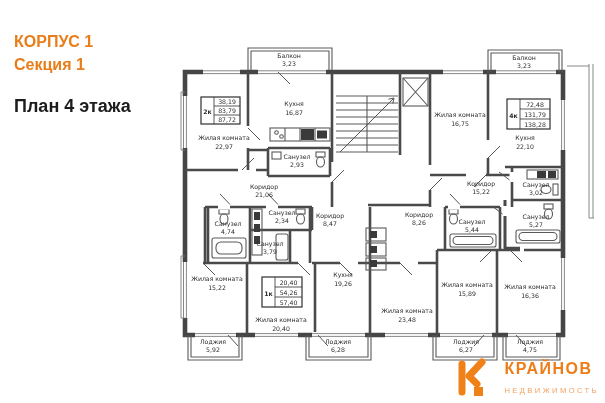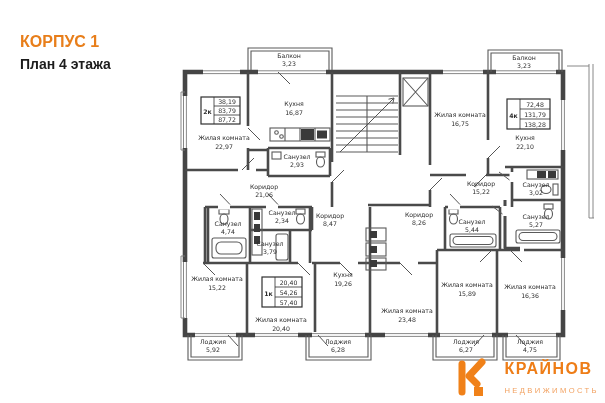--- a/index.html
+++ b/index.html
@@ -1,20 +1,20 @@
 <!DOCTYPE html>
 <html><head>
 <meta charset="utf-8">
 <style>
   html,body{margin:0;padding:0;background:#fff;}
   #stage{position:relative;width:605px;height:403px;background:#fff;overflow:hidden;
          font-family:"Liberation Sans","DejaVu Sans",sans-serif;}
-  .hdr{position:absolute;left:20px;top:30px;}
+  .hdr{position:absolute;left:14px;top:30px;}
   .hdr .b{color:#E87E1A;font-size:16px;font-weight:bold;line-height:1.45;}
-  .hdr .f{color:#1c1c1c;font-size:14px;font-weight:bold;margin-top:3px;}
+  .hdr .f{color:#1c1c1c;font-size:18px;font-weight:bold;margin-top:20px;}
   svg.plan{position:absolute;left:0;top:0;}
   svg.plan text{font-family:"DejaVu Sans","Liberation Sans",sans-serif;font-size:6.2px;fill:#2d2d2d;}
   .wx{fill:none;stroke:#454545;stroke-width:4.6;}
   .wi{fill:none;stroke:#4a4a4a;stroke-width:2.6;}
   .wt{fill:none;stroke:#5a5a5a;stroke-width:1.1;}
   .ww{fill:none;stroke:#7a7a7a;stroke-width:0.9;}
   .wd{fill:none;stroke:#555;stroke-width:1;}
   .gap{fill:#fff;stroke:none;}
   .dk{fill:#3a3a3a;stroke:none;}
   .ibox{fill:#fff;stroke:#2f2f2f;stroke-width:1.2;}
@@ -27,20 +27,21 @@
   .logo .lt{color:#EE7D17;font-size:16px;font-weight:bold;letter-spacing:1.5px;line-height:1;}
   .logo .ls{color:#F2A160;font-size:7.6px;letter-spacing:2.4px;margin-top:9px;}
 </style>
 </head>
 <body>
 
 <div id="stage">
 
   <div class="hdr">
     <div class="b">КОРПУС 1</div>
+    <div class="b">Секция 1</div>
     <div class="f">План 4 этажа</div>
   </div>
 
   <svg class="plan" width="605" height="403" viewBox="0 0 605 403">
 
     <g>
       <path class="wx" d="M185,72 H563 V335 H185 Z"></path>
 
       <path class="wi" d="
         M248,72 V126 M248,148 V170

